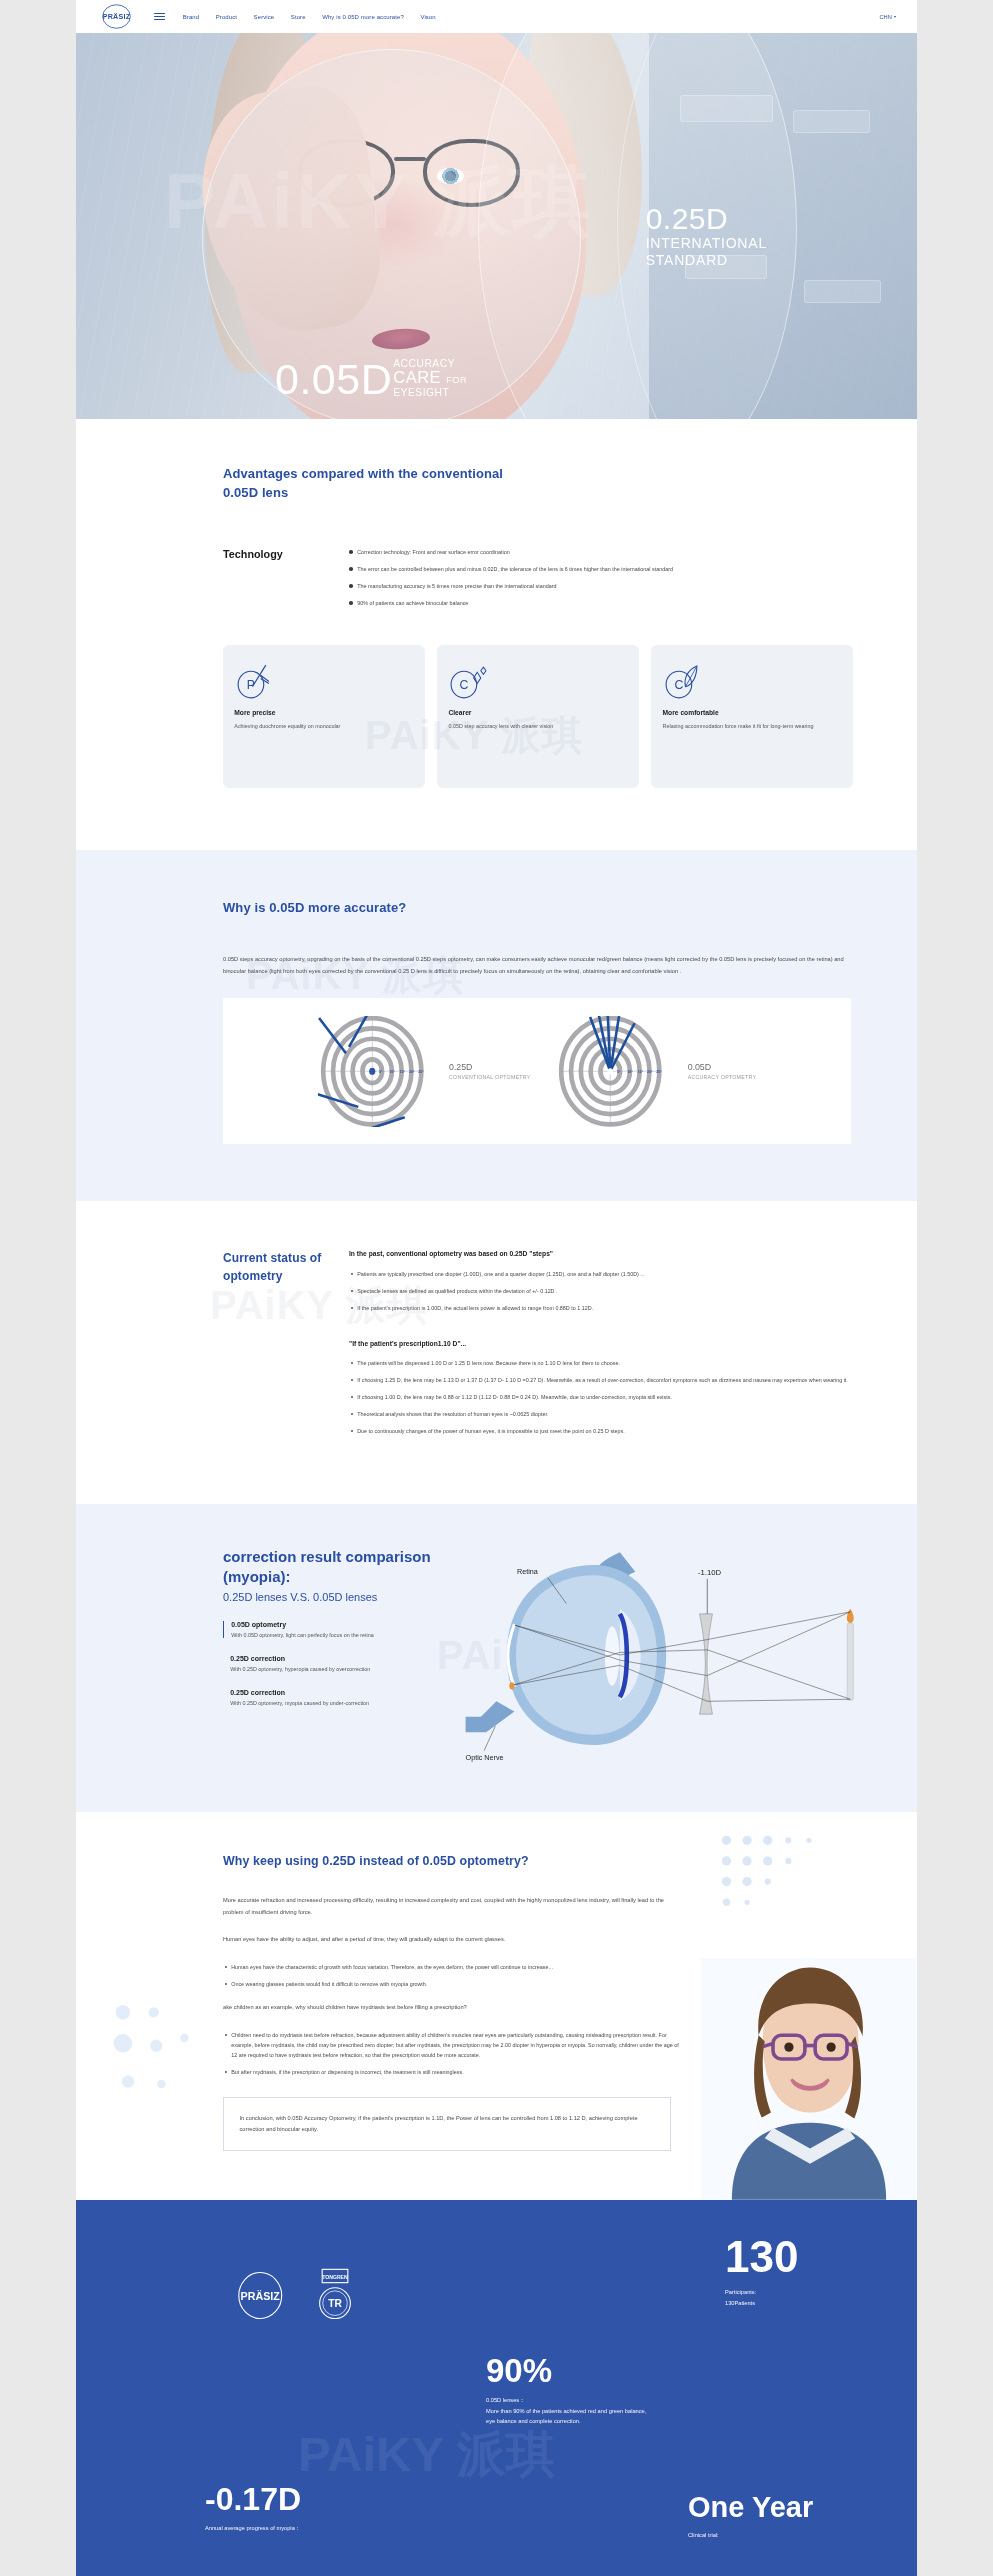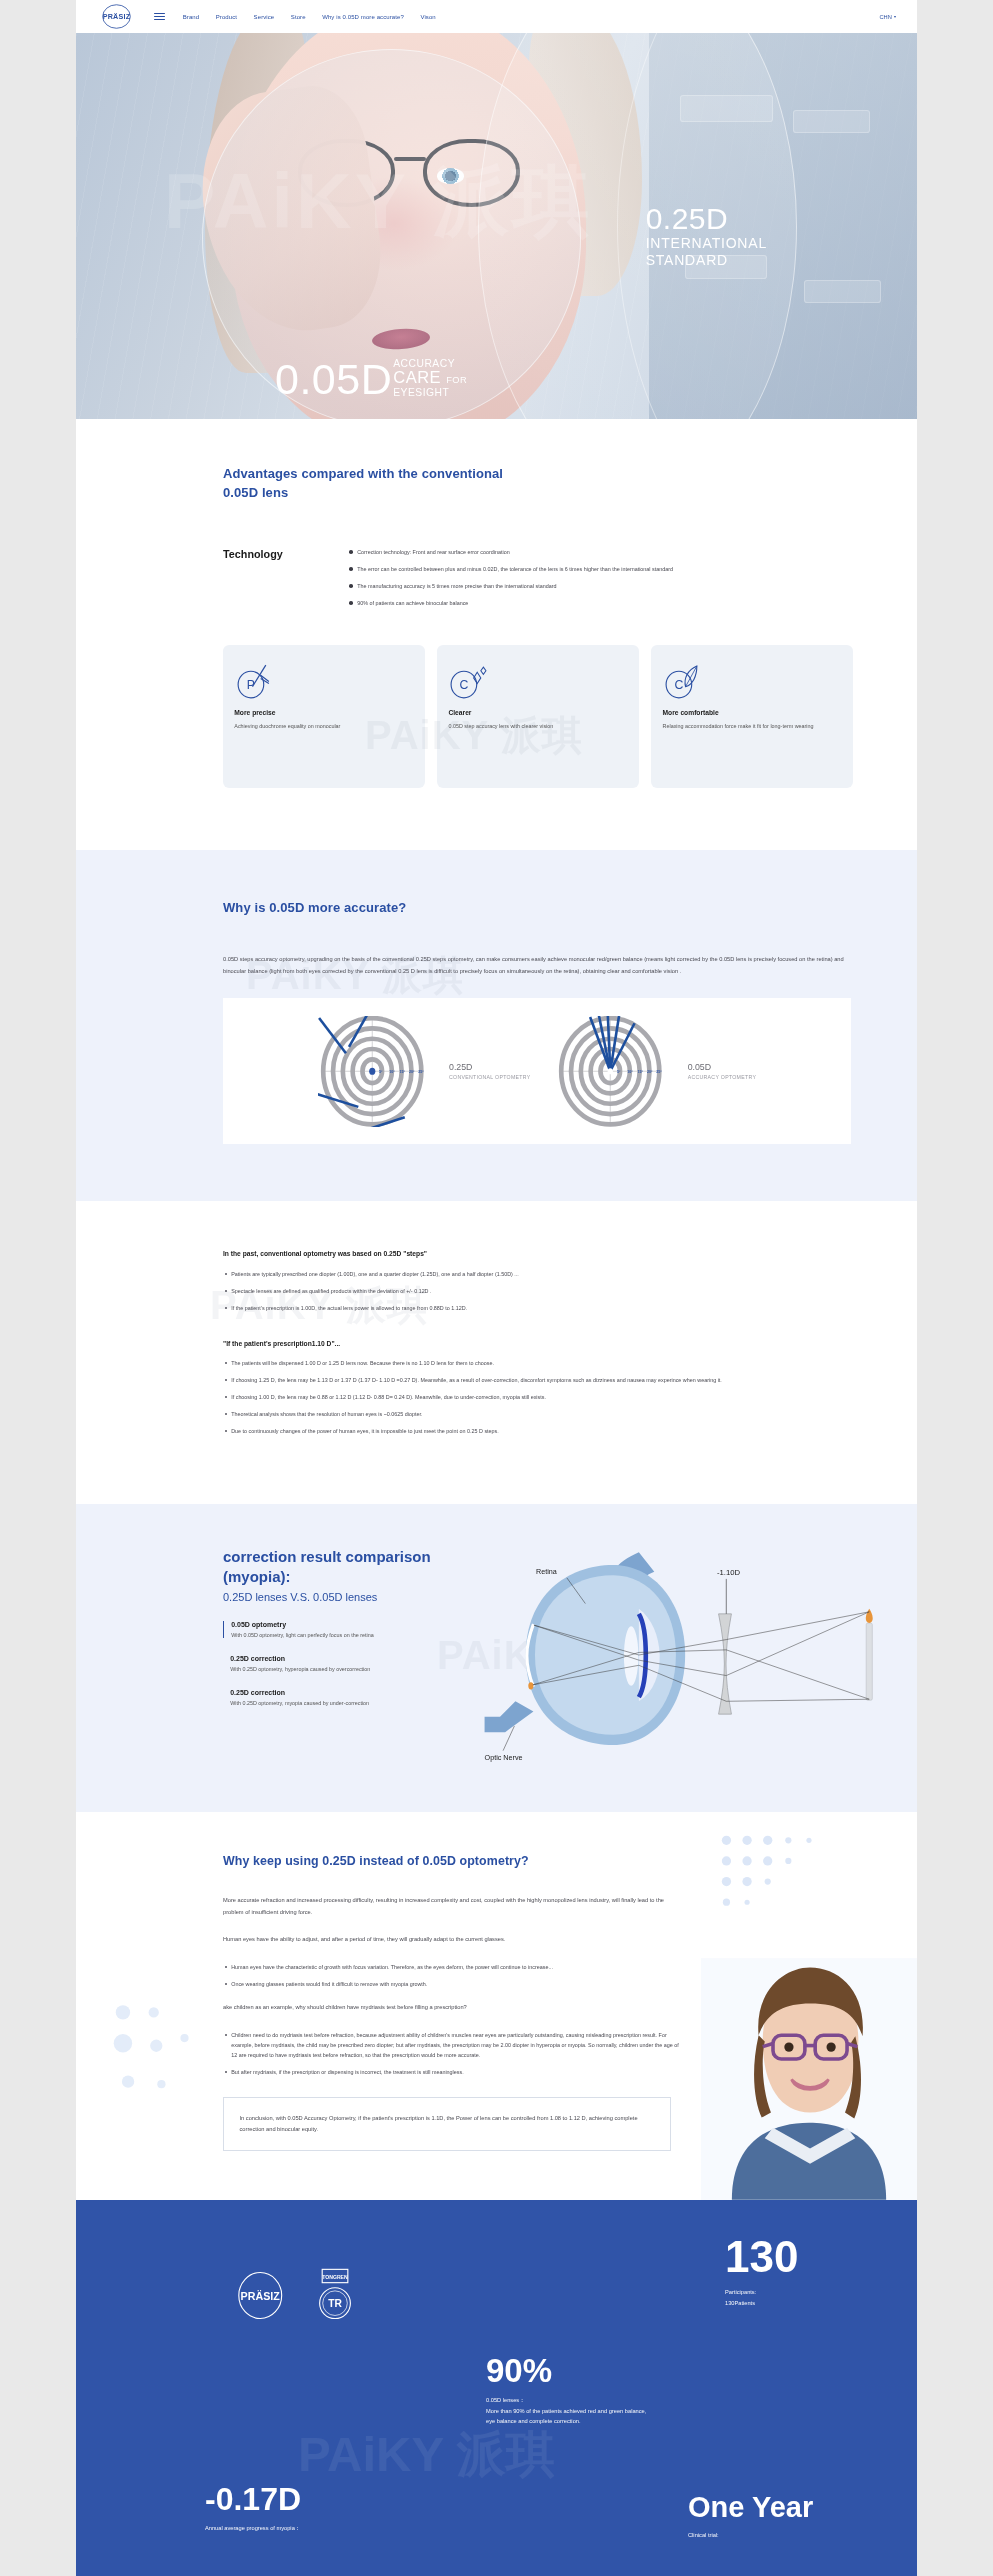--- a/index.html
+++ b/index.html
@@ -141,21 +141,21 @@
   
   .status { background:#fff; padding: 49px 0 61px;}
   .status-row { display:flex; padding-left: 147px;}
   .status-side { width: 126px; flex:0 0 126px;}
   .status-main { flex:1; padding-right: 66px;}
   .status-main h5 { font-size: 6.7px; font-weight:700; color:#1a1a1a; margin-bottom: 11.3px;}
   .status-main h5.sp { margin-top: 27px;}
 
   
   .corr { background:#eef2fb; padding: 43px 0 49px; position:relative;}
-  .corr-inner { display:flex; padding-left: 147px; gap: 19px;}
+  .corr-inner { display:flex; padding-left: 147px;}
   .corr-left { width: 242px; flex:0 0 242px;}
   .corr-left h2 { color:#2a4fa2; font-size: 15px; font-weight:600; line-height:1.32;}
   .corr-left h3 { color:#2a4fa2; font-size: 11px; font-weight:500; margin-top: 4.1px;}
   .leg { margin-top: 18.5px;}
   .leg .item { padding-left: 7.2px; margin-bottom: 17.5px; position:relative;}
   .leg .item.on { border-left: 1.5px solid #2a4fa2; }
   .leg .item .t { font-size: 7px; font-weight:600; color:#1a1a1a;}
   .leg .item .d { font-size: 5.4px; color:#555; margin-top: 3.6px;}
   .corr-right { flex:1; position:relative; height: 216px;}
 
@@ -388,20 +388,21 @@
             </div>
           </div>
         </div>
       </div>
     </div>
   </div>
 
   <div class="sec status">
     <div class="wm" style="left:134px; top:77px;">PAiKY 派琪</div>
     <div class="status-row">
+      <div class="status-side h-blue" style="font-size:12px;">Current status of optometry</div>
       <div class="status-main">
         <h5>In the past, conventional optometry was based on 0.25D "steps"</h5>
         <ul class="bullets dot-sm">
           <li>Patients are typically prescribed one diopter (1.00D), one and a quarter diopter (1.25D), one and a half diopter (1.50D) ...</li>
           <li>Spectacle lenses are defined as qualified products within the deviation of +/- 0.12D .</li>
           <li>If the patient's prescription is 1.00D, the actual lens power is allowed to range from 0.88D to 1.12D.</li>
         </ul>
         <h5 class="sp">"If the patient's prescription1.10 D"...</h5>
         <ul class="bullets dot-sm">
           <li>The patients will be dispensed 1.00 D or 1.25 D lens now. Because there is no 1.10 D lens for them to choose.</li>

